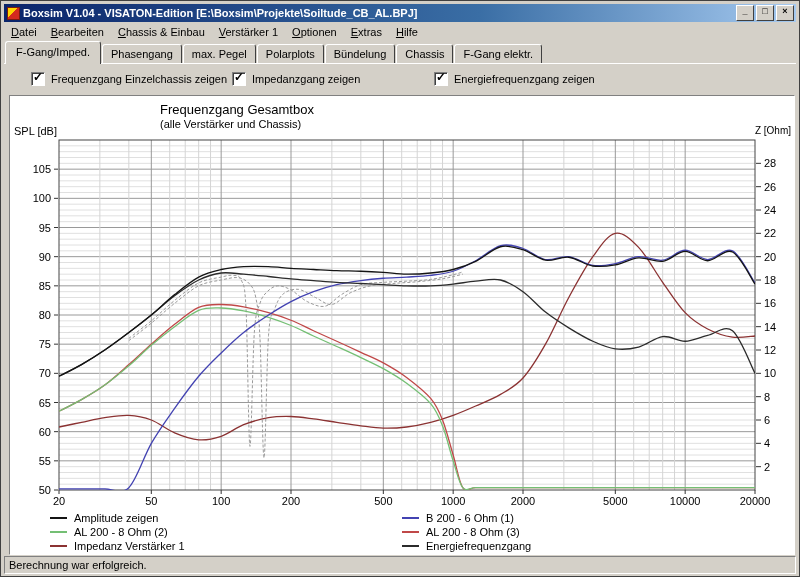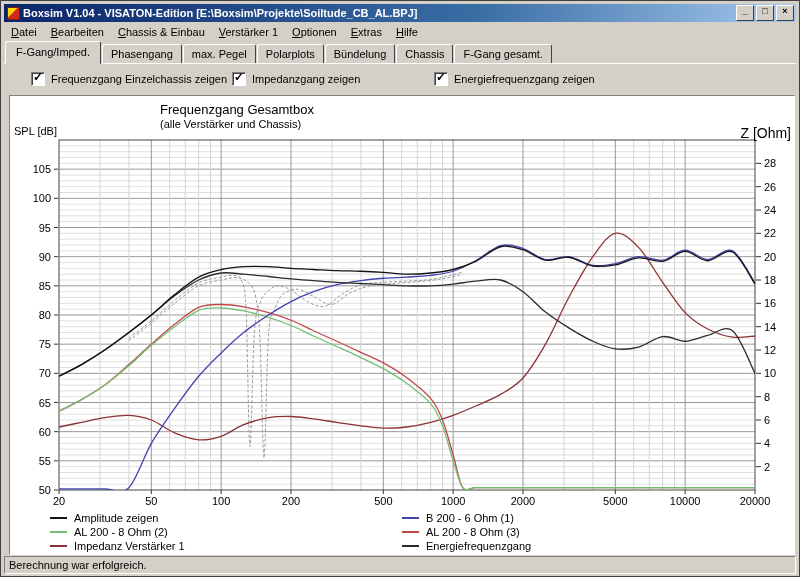--- a/index.html
+++ b/index.html
@@ -37,21 +37,21 @@
   .check{position:absolute;top:7px;display:flex;align-items:center;gap:6px;}
   .checkbox{width:12px;height:12px;background:#fff;position:relative;flex:0 0 auto;
     border:1px solid;border-color:#808080 #fff #fff #808080;box-shadow:inset 1px 1px 0 #404040;}
   .checkmark{position:absolute;left:1px;top:-3px;font-size:12px;font-weight:bold;color:#000;}
   
   .chart-panel{position:absolute;left:8px;top:94px;width:784px;height:458px;background:#fff;
     border:1px solid;border-color:#808080 #fff #fff #808080;box-sizing:content-box;}
   .chart-title{position:absolute;left:150px;top:6px;font-size:13px;}
   .chart-subtitle{position:absolute;left:150px;top:22px;font-size:11px;}
   .axis-label-left{position:absolute;left:4px;top:29px;font-size:11px;}
-  .axis-label-right{position:absolute;right:3px;top:29px;font-size:14px;}
+  .axis-label-right{position:absolute;right:3px;top:29px;font-size:10px;}
   #plot-svg{position:absolute;left:0;top:0;}
   
   .legend-item{position:absolute;display:flex;align-items:center;height:13px;}
   .legend-swatch{width:17px;height:2px;margin-right:7px;flex:0 0 auto;}
   .legend-label{font-size:11px;white-space:nowrap;}
   
   .statusbar{position:absolute;left:3px;right:3px;top:555px;height:18px;background:#d4d0c8;
     border:1px solid;border-color:#808080 #fff #fff #808080;box-sizing:border-box;
     display:flex;align-items:center;padding-left:4px;}
 </style>
@@ -78,21 +78,21 @@
   <span class="menu-item">Hilfe</span>
 </div>
 
 <div class="tabstrip">
   <div class="tab active">F-Gang/Imped.</div>
   <div class="tab">Phasengang</div>
   <div class="tab">max. Pegel</div>
   <div class="tab">Polarplots</div>
   <div class="tab">Bündelung</div>
   <div class="tab">Chassis</div>
-  <div class="tab">F-Gang gesamt.</div>
+  <div class="tab">F-Gang elektr.</div>
 </div>
 <div class="tabpage-edge"></div>
 
 <div class="checkrow">
   <div class="check" style="left:27px;">
     <span class="checkbox">
         <span class="checkmark">✓</span>
       </span>
     <span>Frequenzgang Einzelchassis zeigen</span>
   </div>

